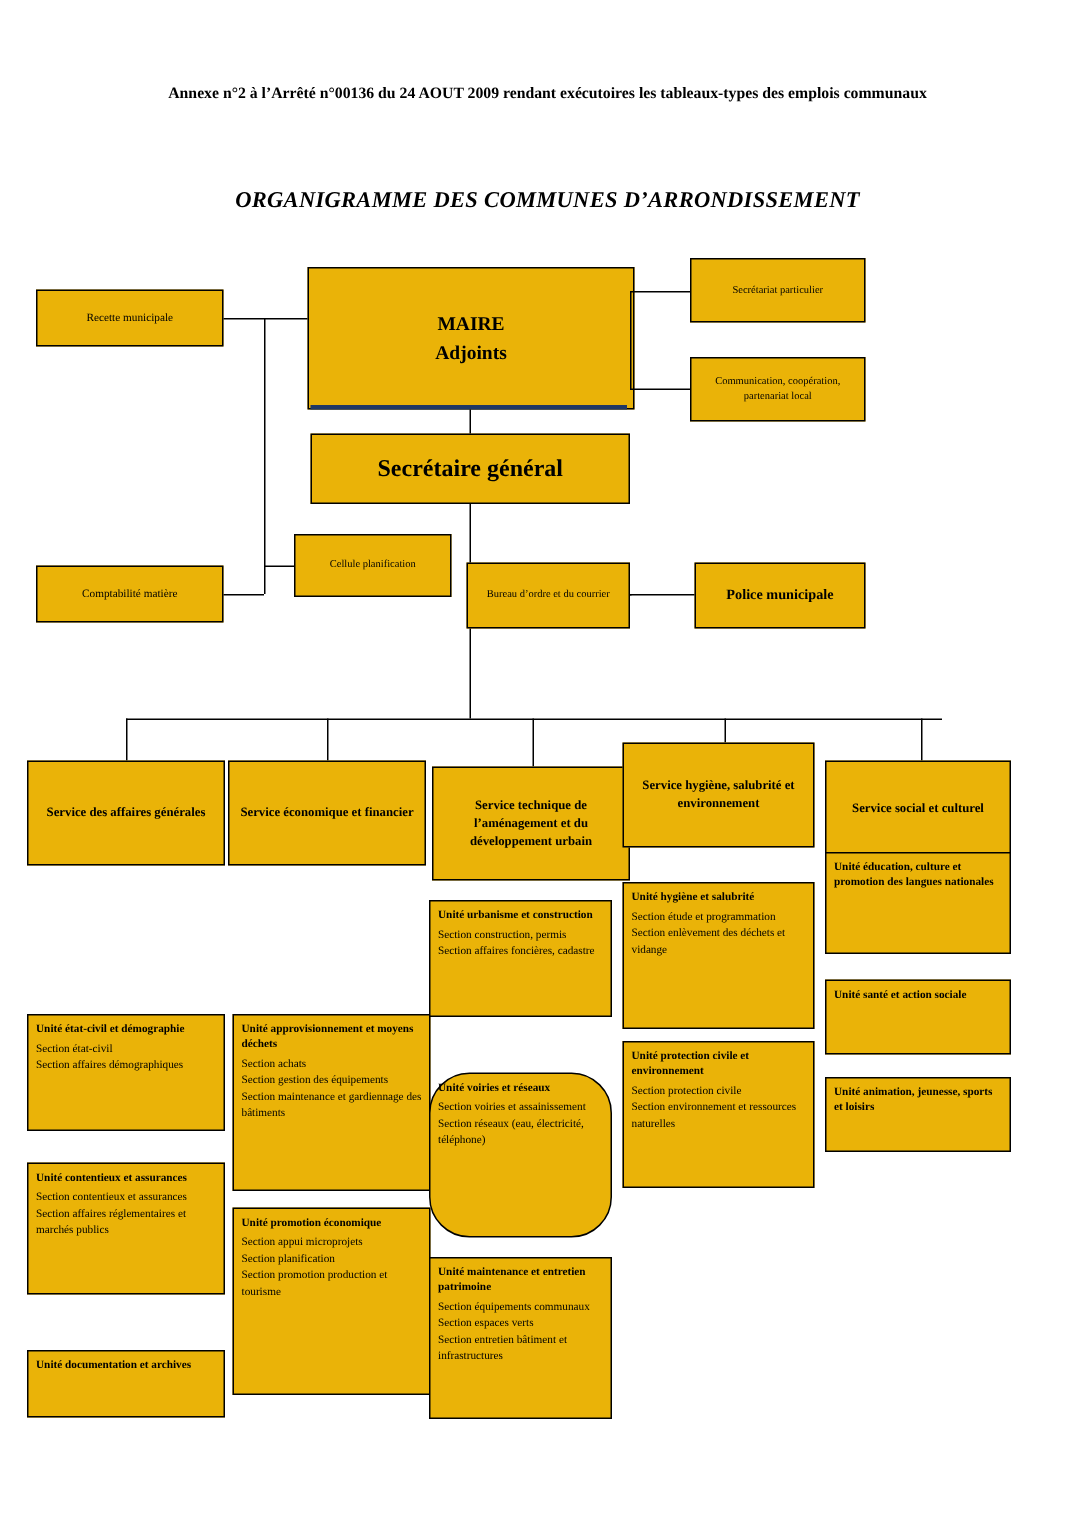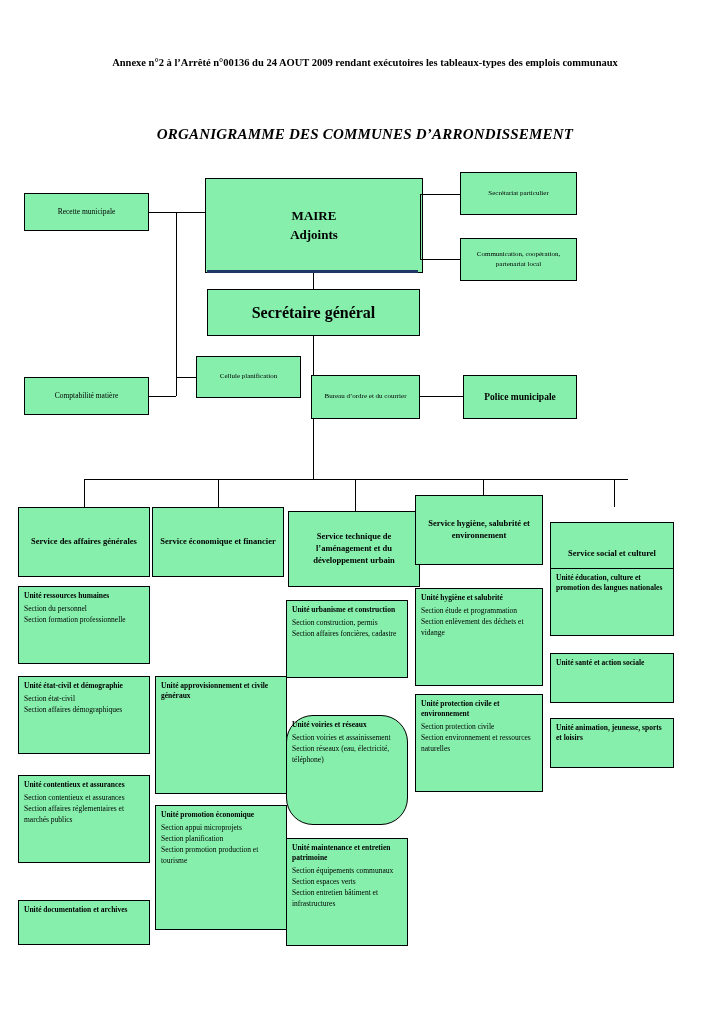--- a/index.html
+++ b/index.html
@@ -39,21 +39,21 @@
     text-align: center;
     font-size: 15px;
     font-weight: bold;
     letter-spacing: 0.2px;
     font-style: italic;
   }
   .box {
     position: absolute;
     border: 1px solid #000;
     box-sizing: border-box;
-    background: #86efac;
+    background: #eab308;
     padding: 4px 5px;
   }
   .ctr {
     display: flex;
     align-items: center;
     justify-content: center;
     text-align: center;
   }
   .line {
     position: absolute;
@@ -157,31 +157,24 @@
   </div>
 
   <div class="box ctr" style="left:288px; top:511px; width:132px; height:76px;">
     <div class="t-serv">Service technique de l’aménagement et du développement urbain</div>
   </div>
 
   <div class="box ctr" style="left:415px; top:495px; width:128px; height:70px;">
     <div class="t-serv">Service hygiène, salubrité et environnement</div>
   </div>
 
-  <div class="box ctr" style="left:550px; top:507px; width:124px; height:63px;margin-top:15px;">
+  <div class="box ctr" style="left:550px; top:507px; width:124px; height:63px;">
     <div class="t-serv">Service social et culturel</div>
   </div>
 
-  <div class="box" style="left:18px; top:586px; width:132px; height:78px;">
-    <div class="t-unit-h">Unité ressources humaines</div>
-    <div class="unit-body">
-      <div class="t-unit-b">Section du personnel</div>
-      <div class="t-unit-b">Section formation professionnelle</div>
-    </div>
-  </div>
 
   <div class="box" style="left:18px; top:676px; width:132px; height:78px;">
     <div class="t-unit-h">Unité état-civil et démographie</div>
     <div class="unit-body">
       <div class="t-unit-b">Section état-civil</div>
       <div class="t-unit-b">Section affaires démographiques</div>
     </div>
   </div>
 
   <div class="box" style="left:18px; top:775px; width:132px; height:88px;">
@@ -191,21 +184,26 @@
       <div class="t-unit-b">Section affaires réglementaires et marchés publics</div>
     </div>
   </div>
 
   <div class="box" style="left:18px; top:900px; width:132px; height:45px;">
     <div class="t-unit-h">Unité documentation et archives</div>
   </div>
 
 
   <div class="box" style="left:155px; top:676px; width:132px; height:118px;">
-    <div class="t-unit-h">Unité approvisionnement et civile généraux</div>
+    <div class="t-unit-h">Unité approvisionnement et moyens déchets</div>
+    <div class="unit-body">
+      <div class="t-unit-b">Section achats</div>
+      <div class="t-unit-b">Section gestion des équipements</div>
+      <div class="t-unit-b">Section maintenance et gardiennage des bâtiments</div>
+    </div>
   </div>
 
   <div class="box" style="left:155px; top:805px; width:132px; height:125px;">
     <div class="t-unit-h">Unité promotion économique</div>
     <div class="unit-body">
       <div class="t-unit-b">Section appui microprojets</div>
       <div class="t-unit-b">Section planification</div>
       <div class="t-unit-b">Section promotion production et tourisme</div>
     </div>
   </div>

